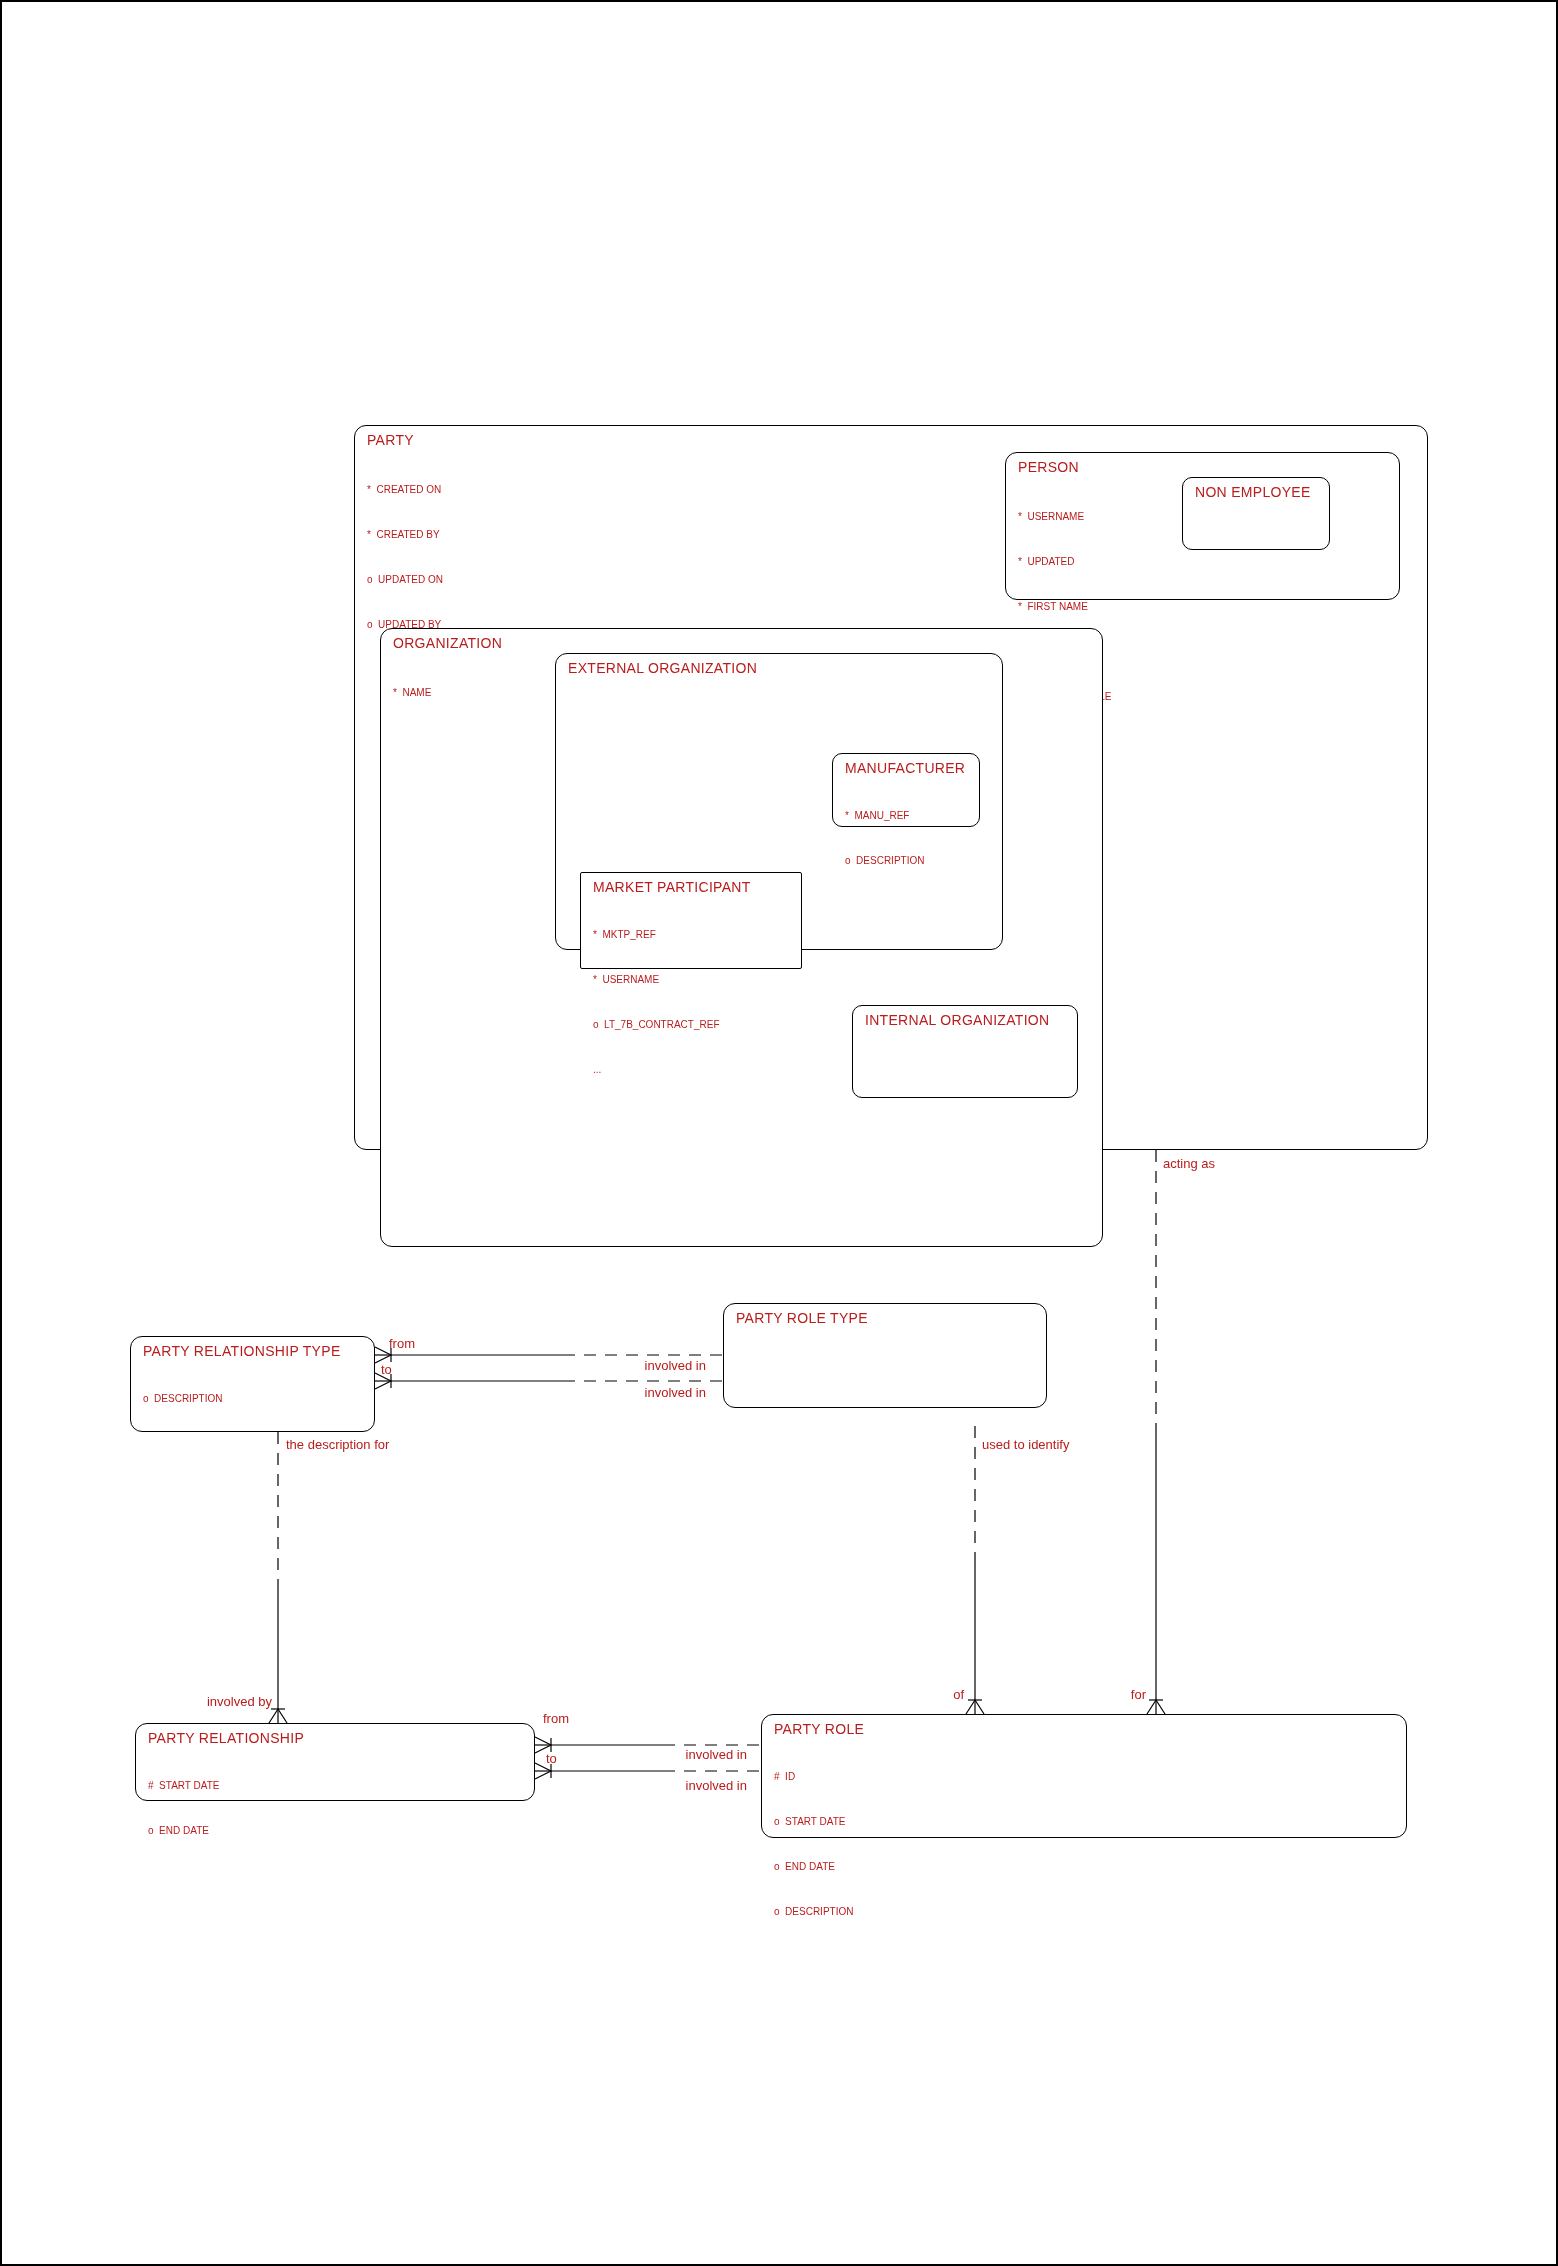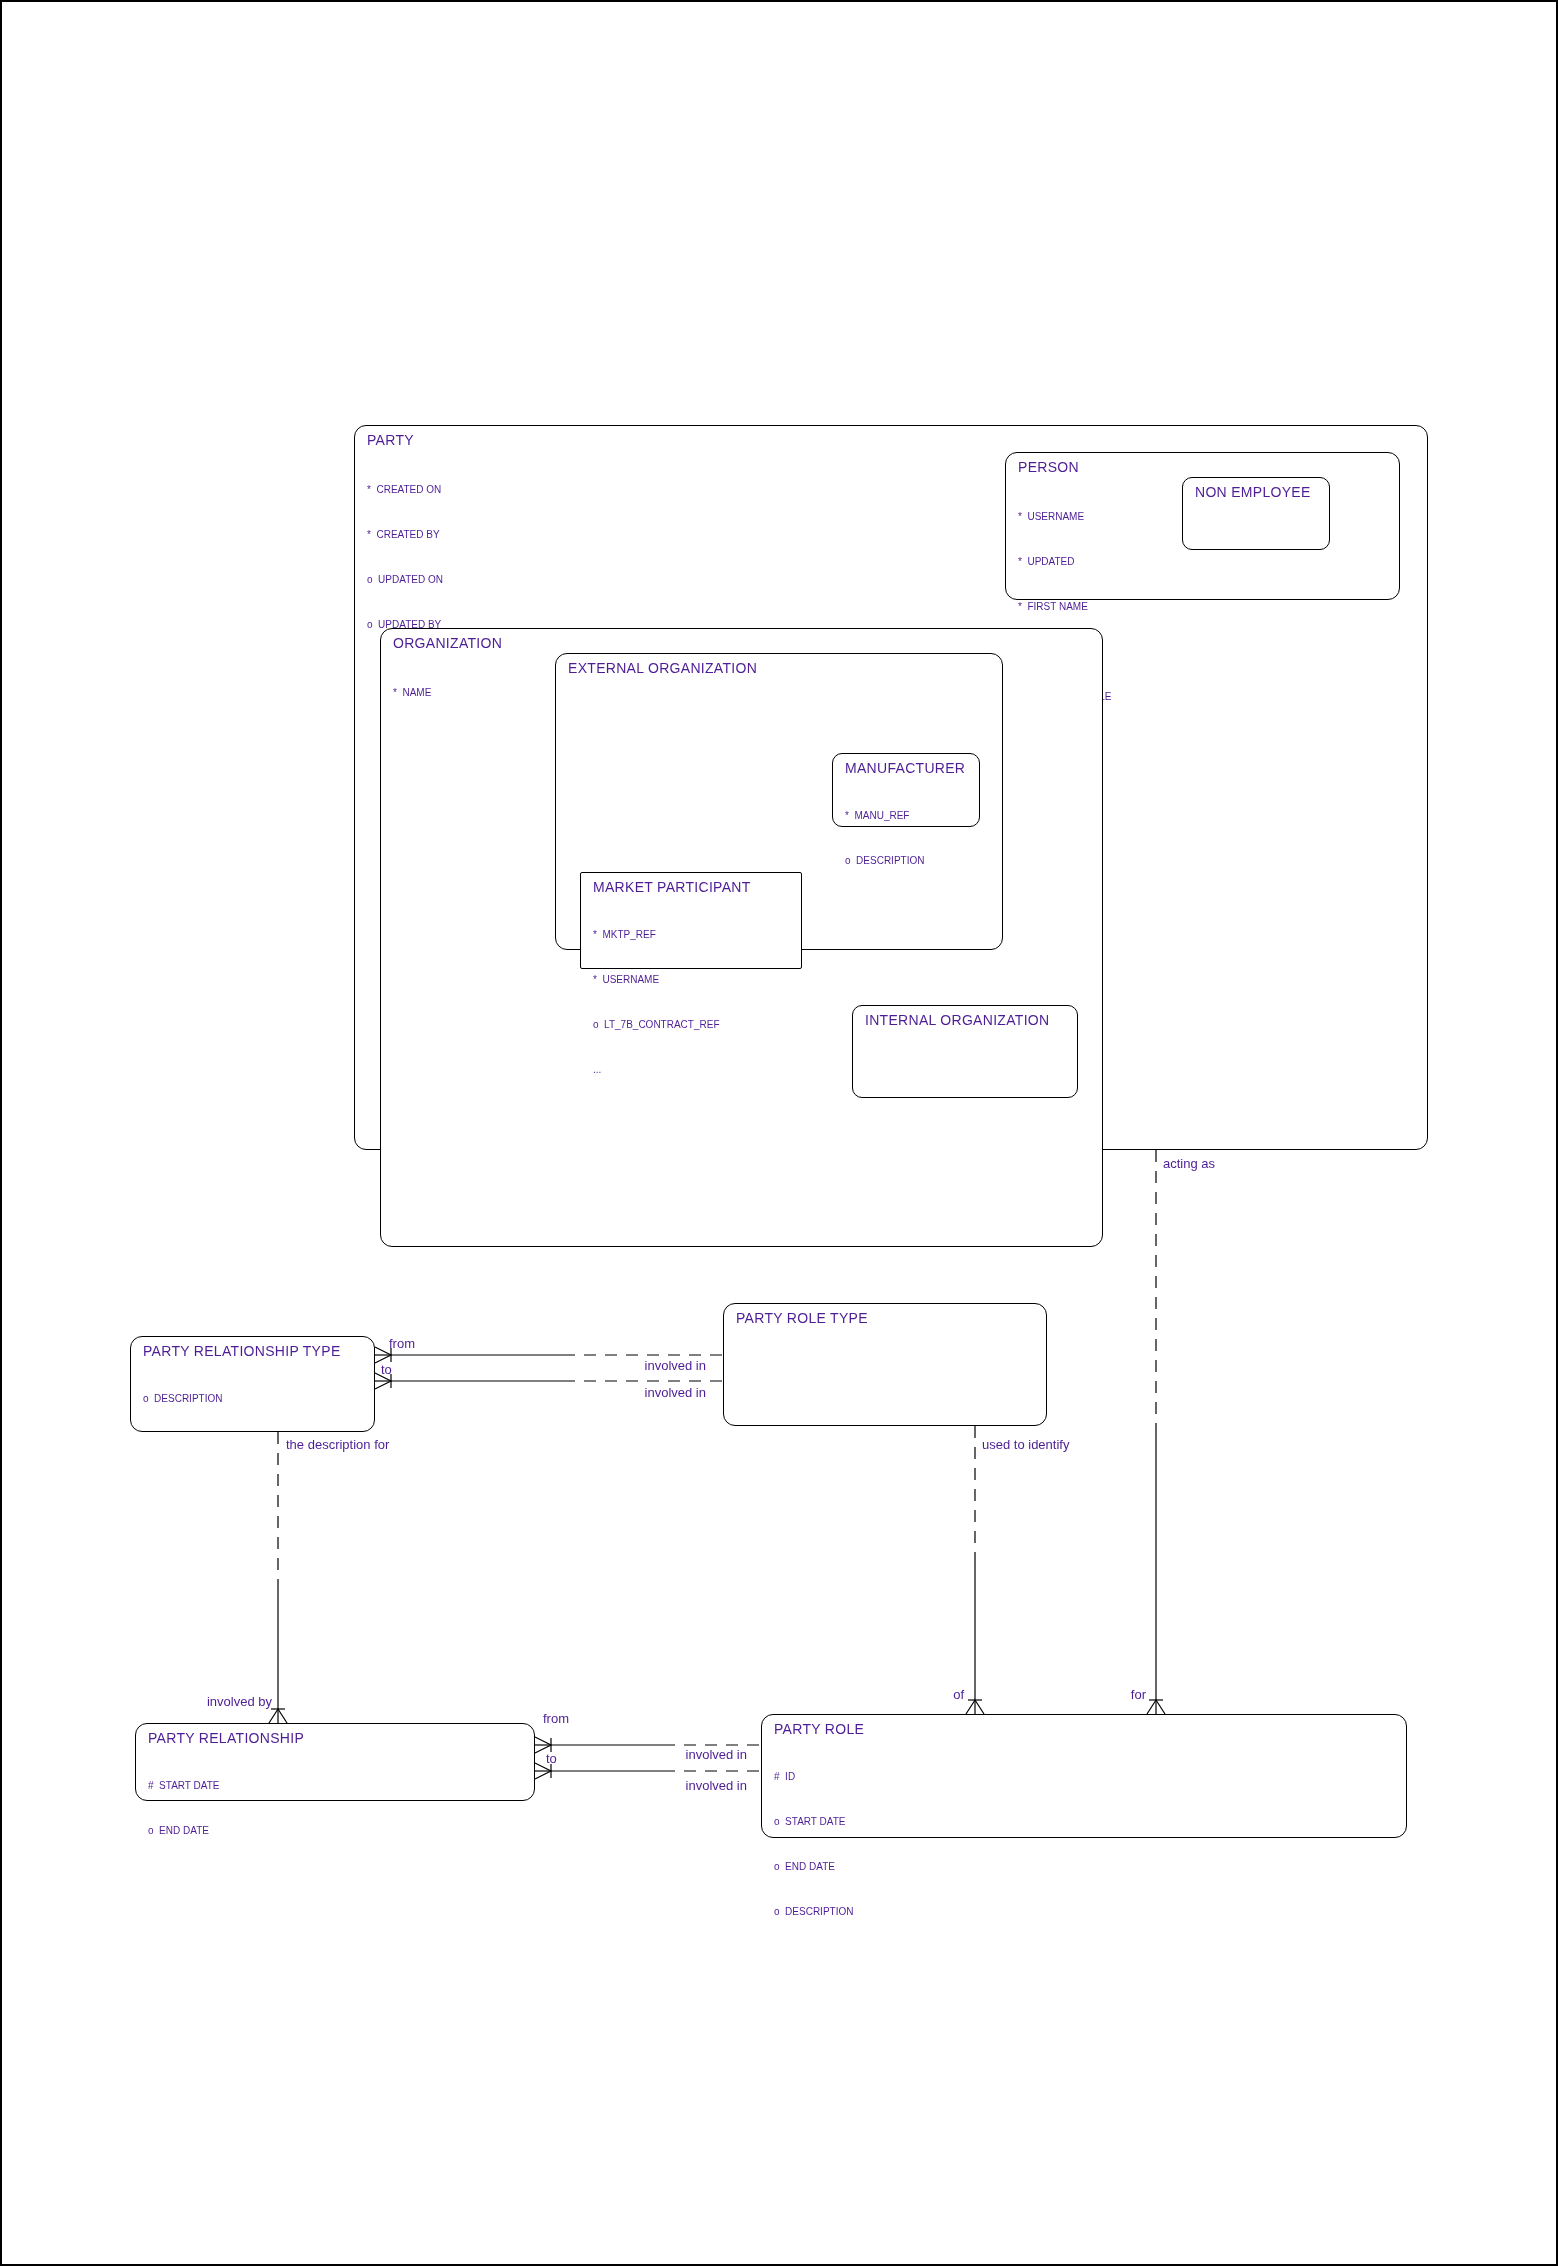--- a/index.html
+++ b/index.html
@@ -1,21 +1,21 @@
 <!DOCTYPE html>
 <html><head>
 <meta charset="utf-8">
 <style>
   html,body{margin:0;padding:0;background:#fff;}
   .canvas{
     position:relative;
     width:1558px;height:2266px;
     background:#ffffff;
     font-family:"Liberation Sans",sans-serif;
-    color:#4c1d95;
+    color:#b91c1c;
     overflow:hidden;
   }
   .frame{position:absolute;inset:0;border:2px solid #000;pointer-events:none;}
   .entity{
     position:absolute;
     background:#fff;
     border:1.5px solid #000;
     border-radius:12px;
     box-sizing:border-box;
     padding:6px 12px;
@@ -97,21 +97,21 @@
     <div class="title">INTERNAL ORGANIZATION</div>
   </div>
 
   <div class="entity" style="left:130px;top:1336px;width:245px;height:96px">
     <div class="title">PARTY RELATIONSHIP TYPE</div>
     <div class="attrs" style="margin-top:1px">
       <div>o  DESCRIPTION</div>
     </div>
   </div>
 
-  <div class="entity" style="left:723px;top:1303px;width:324px;height:123px">
+  <div class="entity" style="left:723px;top:1303px;width:324px;height:105px">
     <div class="title">PARTY ROLE TYPE</div>
   </div>
 
   <div class="entity" style="left:135px;top:1723px;width:400px;height:78px">
     <div class="title">PARTY RELATIONSHIP</div>
     <div class="attrs" style="margin-top:1px">
       <div>#  START DATE</div>
       <div>o  END DATE</div>
     </div>
   </div>

